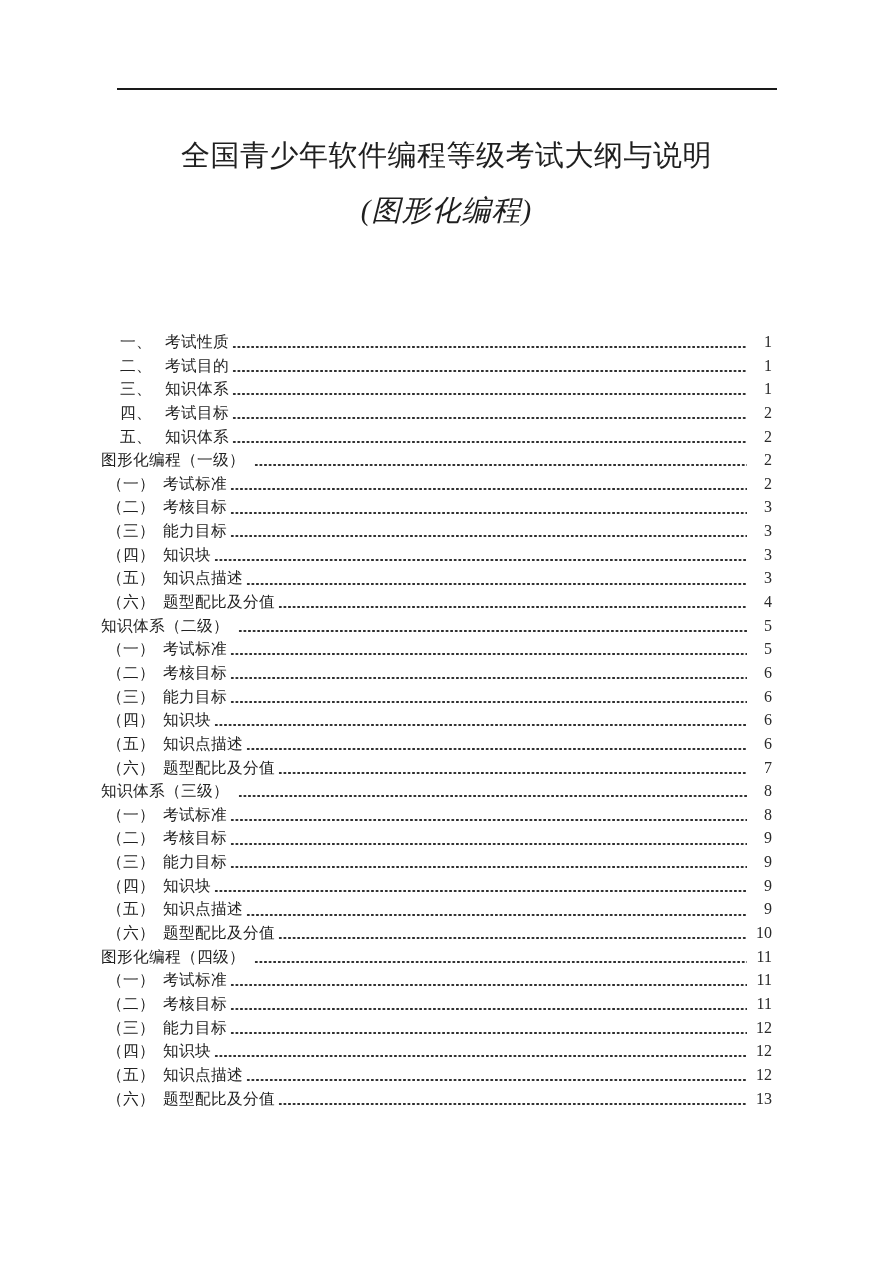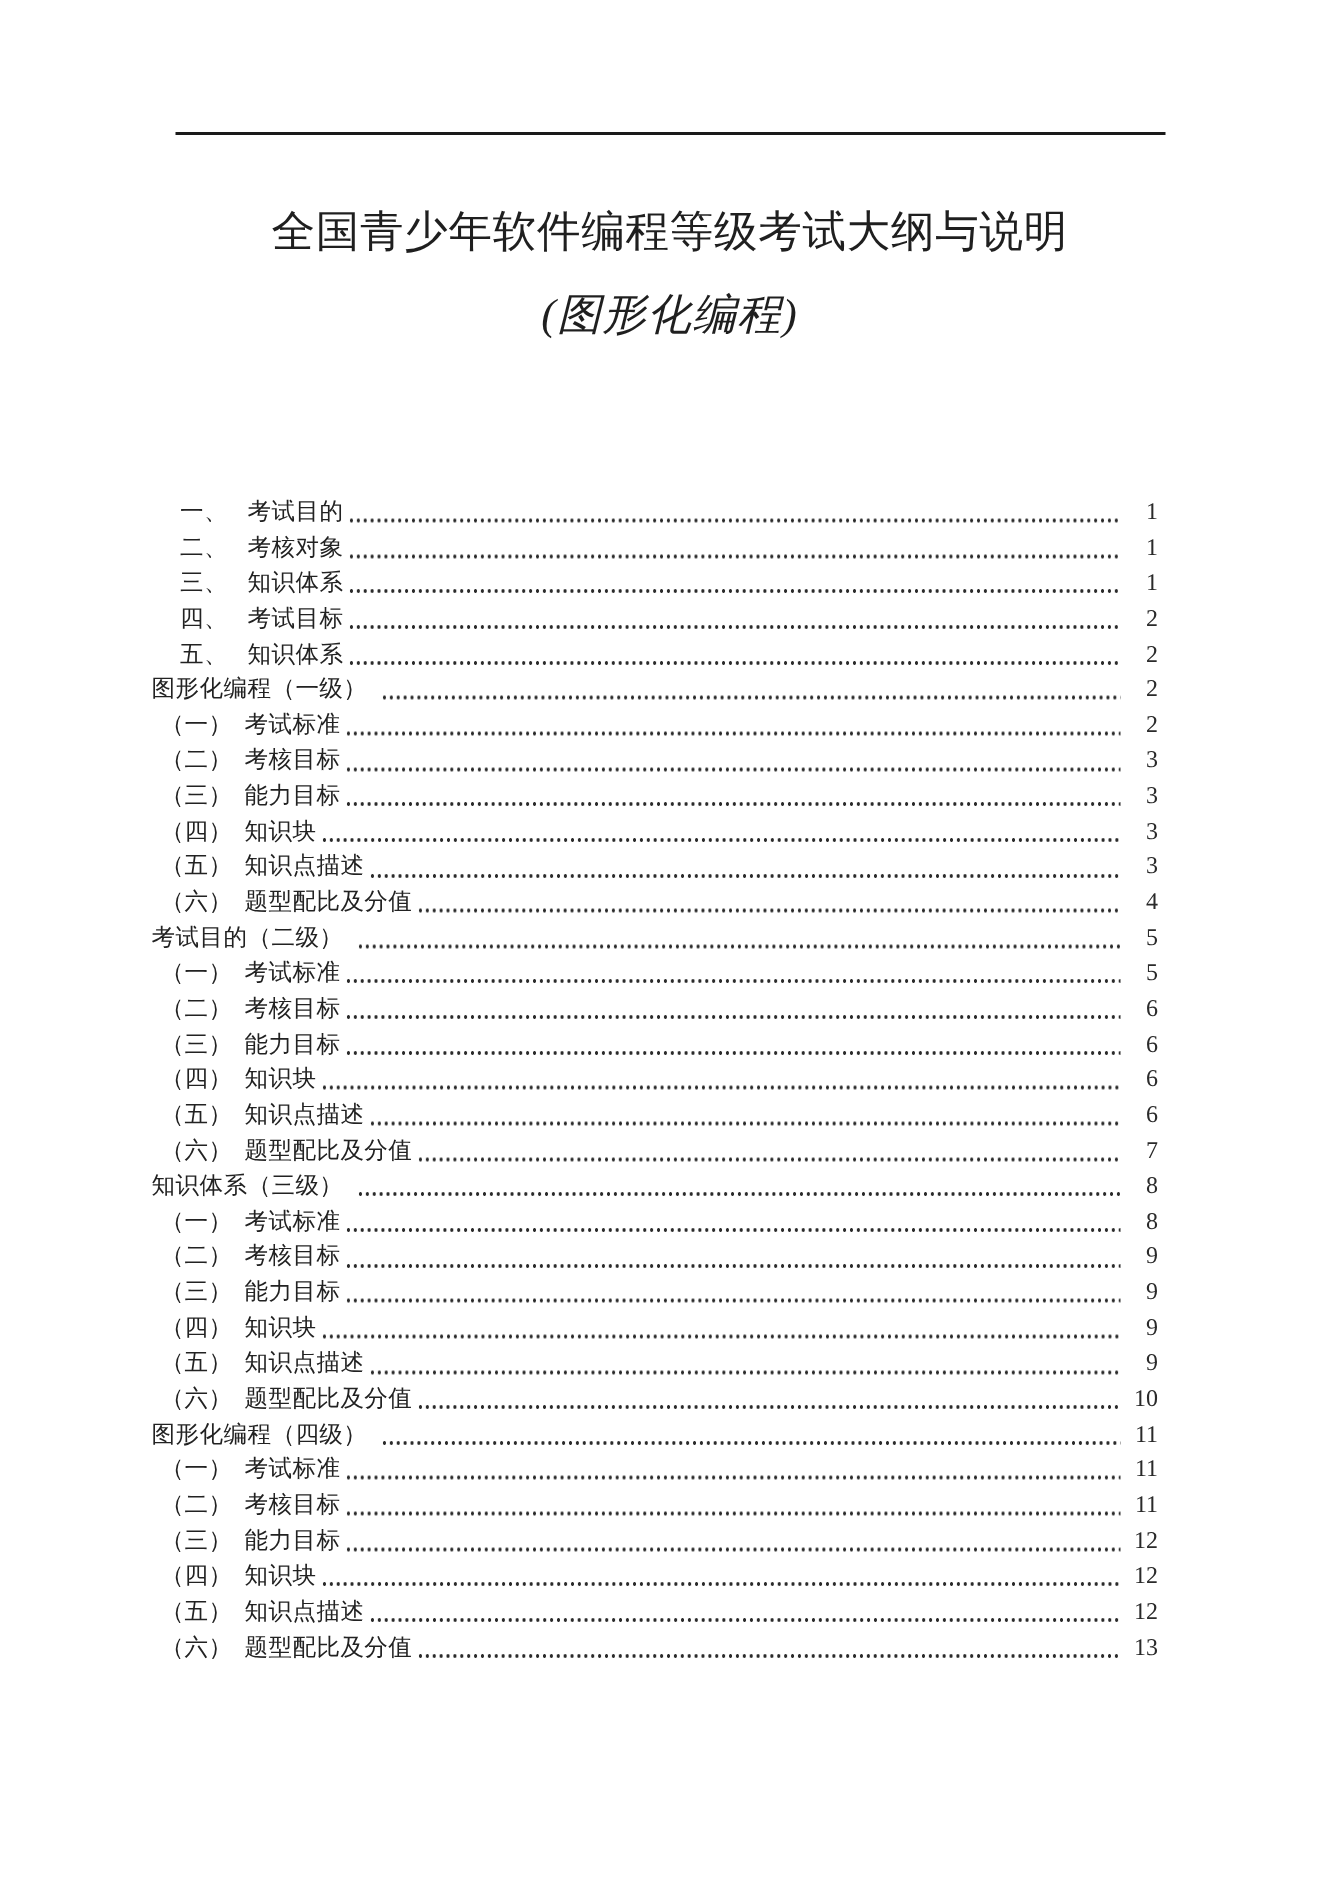--- a/index.html
+++ b/index.html
@@ -111,27 +111,27 @@
 </head>
 <body>
 
 <div class="page">
   <div class="header-rule"></div>
   <h1 class="doc-title">全国青少年软件编程等级考试大纲与说明</h1>
   <h2 class="doc-subtitle">(图形化编程)</h2>
   <nav class="toc" id="toc">
       <div class="toc-row num">
     <span class="toc-num">一、</span>
+    <span class="toc-title">考试性质</span>
+    <span class="toc-leader"></span>
+    <span class="toc-page">1</span>
+  </div>
+      <div class="toc-row num">
+    <span class="toc-num">二、</span>
     <span class="toc-title">考试目的</span>
-    <span class="toc-leader"></span>
-    <span class="toc-page">1</span>
-  </div>
-      <div class="toc-row num">
-    <span class="toc-num">二、</span>
-    <span class="toc-title">考核对象</span>
     <span class="toc-leader"></span>
     <span class="toc-page">1</span>
   </div>
       <div class="toc-row num">
     <span class="toc-num">三、</span>
     <span class="toc-title">知识体系</span>
     <span class="toc-leader"></span>
     <span class="toc-page">1</span>
   </div>
       <div class="toc-row num">
@@ -183,21 +183,21 @@
     <span class="toc-page">3</span>
   </div>
       <div class="toc-row sub">
     <span class="toc-num">（六）</span>
     <span class="toc-title">题型配比及分值</span>
     <span class="toc-leader"></span>
     <span class="toc-page">4</span>
   </div>
       <div class="toc-row section">
 
-    <span class="toc-title">考试目的（二级）</span>
+    <span class="toc-title">知识体系（二级）</span>
     <span class="toc-leader"></span>
     <span class="toc-page">5</span>
   </div>
       <div class="toc-row sub">
     <span class="toc-num">（一）</span>
     <span class="toc-title">考试标准</span>
     <span class="toc-leader"></span>
     <span class="toc-page">5</span>
   </div>
       <div class="toc-row sub">

